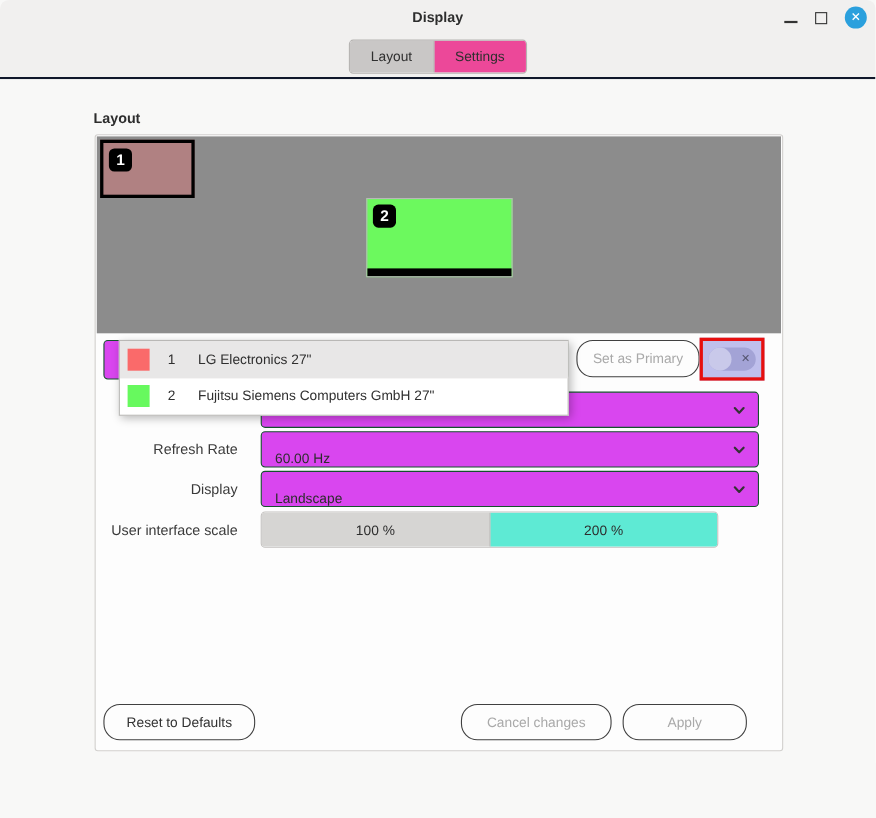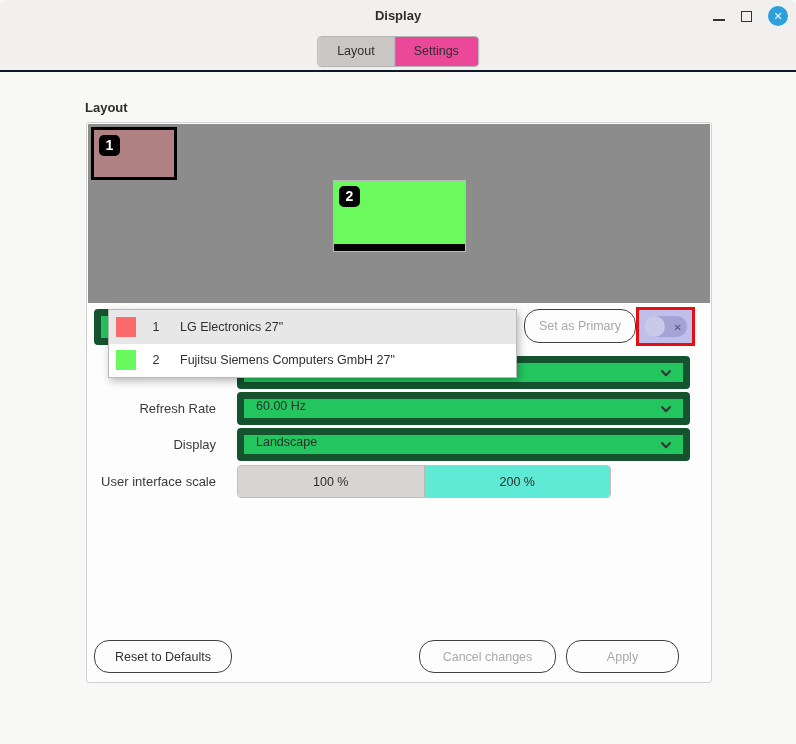--- a/index.html
+++ b/index.html
@@ -46,22 +46,22 @@
   .monitor-1 { left:3px; top:3px; width:86px; height:53px; border:3px solid #000; }
   .monitor-2 { left:245px; top:56px; width:133px; height:72px; border:1px solid #b8b8b8; }
   .monitor-2 .stand { position:absolute; left:0; right:0; bottom:0; height:7px; background:#000; }
   .badge {
     position:absolute; left:5px; top:5px; width:21px; height:21px; background:#000;
     border-radius:5px; color:#fff; font-weight:bold; font-size:14px;
     text-align:center; line-height:21px;
   }
   
   .combo {
-    position:absolute; background:#22c55e; border:7px solid #14532d; border-radius:4px;
-    font-size:12.5px; color:#2d2d2d; display:flex; align-items:flex-start; padding:0 12px;
+    position:absolute; background:#d946ef; border:1px solid #14532d; border-radius:4px;
+    font-size:12.5px; color:#2d2d2d; display:flex; align-items:flex-end; padding:0 12px;
   }
   .combo .chev { position:absolute; right:10px; top:50%; transform:translateY(-50%); display:flex; }
   .row-label {
     position:absolute; left:0; width:140px; text-align:right; padding-right:11px;
     font-size:13px; color:#3a3a3a; line-height:33px;
   }
   .push-btn {
     position:absolute; background:#fdfdfd; border:1px solid #404040; border-radius:15px;
     font-size:12.5px; text-align:center; display:flex; align-items:center; justify-content:center;
   }
@@ -98,21 +98,21 @@
   .popup-num { width:20px; margin-left:10px; text-align:center; }
   .popup-name { margin-left:14px; }
   
   .resolution-combo { left:150px; top:233px; width:453px; height:33px; }
   .refresh-combo    { left:150px; top:269px; width:453px; height:33px; }
   .rotation-combo   { left:150px; top:305px; width:453px; height:33px; }
   .label-refresh  { top:269px; }
   .label-rotation { top:305px; }
   .label-scale    { top:342px; }
   .segmented {
-    position:absolute; left:150px; top:342px; width:374px; height:33px; display:flex;
+    position:absolute; left:150px; top:342px; width:416px; height:33px; display:flex;
     border-radius:4px; overflow:hidden; border:1px solid #c2c0be;
   }
   .segment {
     flex:1; font-size:12.5px; display:flex; align-items:center; justify-content:center;
     background:#5eead4; color:#2d2d2d;
   }
   .segment.selected { background:#d6d5d3; border-right:1px solid #b9b7b5; }
   
   .reset-btn  { left:7px;   top:517px; width:138px; height:33px; color:#323232; }
   .cancel-btn { left:332px; top:517px; width:137px; height:33px; }

